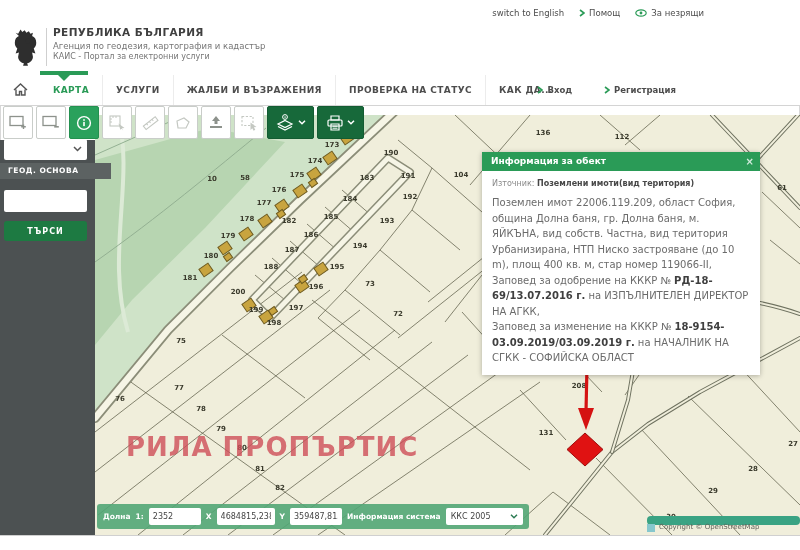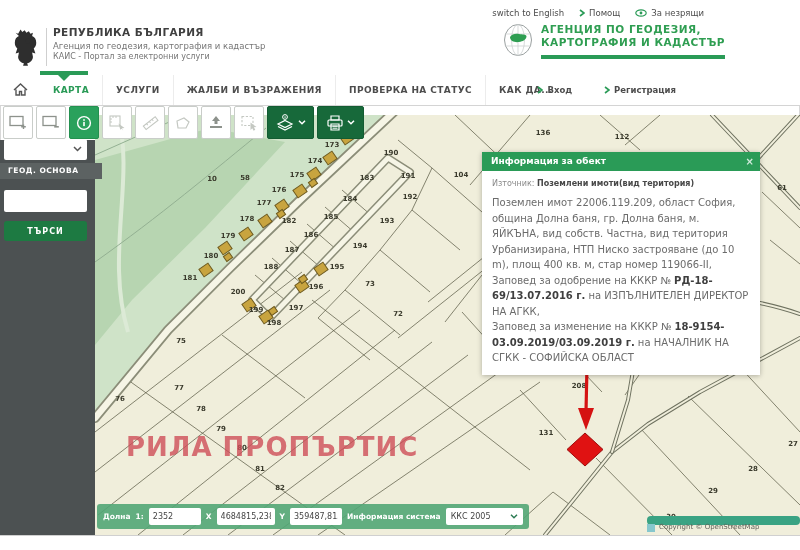--- a/index.html
+++ b/index.html
@@ -37,21 +37,21 @@
   .tbtn{width:30px;height:33px;background:#fff;border:1px solid #c9cdc9;border-radius:2px;display:flex;align-items:center;justify-content:center;gap:3px;box-sizing:border-box;cursor:pointer;}
   .tbtn.normal{color:#8d928c;}
   .tbtn.disabled{color:#c4c8c2;}
   .tbtn.active{background:#2aa15c;border-color:#23914f;color:#fff;}
   .tbtn.dark{background:#17693a;border-color:#135c32;color:#fff;width:47px;}
 
   
   #sidebar{position:absolute;left:0;top:140px;width:95px;height:395px;background:#4c5152;z-index:6;}
   #side-select{position:absolute;left:4px;top:-1px;width:83px;height:21px;background:#fff;border-radius:2px;cursor:pointer;}
   #side-select svg{position:absolute;right:5px;top:7px;}
-  #side-label{position:absolute;left:0;top:23px;width:102px;height:16px;background:#5c6262;color:#fff;font-size:7.5px;font-weight:bold;letter-spacing:.5px;line-height:16px;padding-left:8px;box-sizing:border-box;}
+  #side-label{position:absolute;left:0;top:23px;width:111px;height:16px;background:#5c6262;color:#fff;font-size:7.5px;font-weight:bold;letter-spacing:.5px;line-height:16px;padding-left:8px;box-sizing:border-box;}
   #side-input{position:absolute;left:4px;top:50px;width:83px;height:22px;border:none;border-radius:2px;background:#fff;box-sizing:border-box;font-size:9px;padding:0 5px;}
   #side-btn{position:absolute;left:4px;top:81px;width:83px;height:20px;background:#1d7a42;border:none;border-radius:3px;color:#fff;font-size:8px;font-weight:bold;letter-spacing:1px;cursor:pointer;font-family:inherit;}
 
   
   #map-wrap{position:absolute;left:95px;top:115px;width:705px;height:420px;z-index:1;}
   #map-svg{position:absolute;left:0;top:0;}
   .plabel{font:700 7px "DejaVu Sans",sans-serif;fill:#3a3a2c;}
   #watermark{position:absolute;left:126px;top:432px;font-size:26px;font-weight:bold;color:rgba(206,78,88,.8);letter-spacing:1px;z-index:3;white-space:nowrap;}
 
   
@@ -103,35 +103,20 @@
           </svg>
         <span>Помощ</span>
         </span>
       <span class="tlink">
         <svg width="12" height="8" viewBox="0 0 12 8">
             <ellipse cx="6" cy="4" rx="5.2" ry="3.2" fill="none" stroke="#2a9b57" stroke-width="1.2"></ellipse>
             <circle cx="6" cy="4" r="1.4" fill="#2a9b57"></circle>
           </svg>
         <span>За незрящи</span>
         </span>
-    </div>
-    <div id="logo">
-      <svg width="30" height="34" viewBox="0 0 30 34">
-        <ellipse cx="15" cy="17" rx="13.5" ry="15.5" fill="none" stroke="#9aa0a0" stroke-width="1"></ellipse>
-        <path d="M2 11h26M2 23h26M15 1.5v31" stroke="#c7cccc" stroke-width=".7"></path>
-        <ellipse cx="15" cy="17" rx="6.5" ry="15.5" fill="none" stroke="#c7cccc" stroke-width=".7"></ellipse>
-        <path d="M7 14c2-3.5 6-3.5 9-3 3 .5 8 .2 7.5 2.8-.5 3-3.5 4.7-7.5 5.2-4 .6-9-.6-9-5z" fill="#2f9e52"></path>
-      </svg>
-      <div>
-        <div id="logo-text">
-          <div>АГЕНЦИЯ ПО ГЕОДЕЗИЯ,</div>
-          <div>КАРТОГРАФИЯ И КАДАСТЪР</div>
-        </div>
-        <div id="logo-underline"></div>
-      </div>
     </div>
   </div>
 
   <div id="nav">
     <div id="tab-indicator"></div>
     <svg id="home" width="17" height="15" viewBox="0 0 17 15">
       <path d="M2 8 L8.5 2 L15 8 M4 7.5V13h3.5V9.5h2V13H13V7.5" fill="none" stroke="#555" stroke-width="1.4"></path>
     </svg>
     <nav id="nav-items">
         <div class="nav-item active">КАРТА</div>

